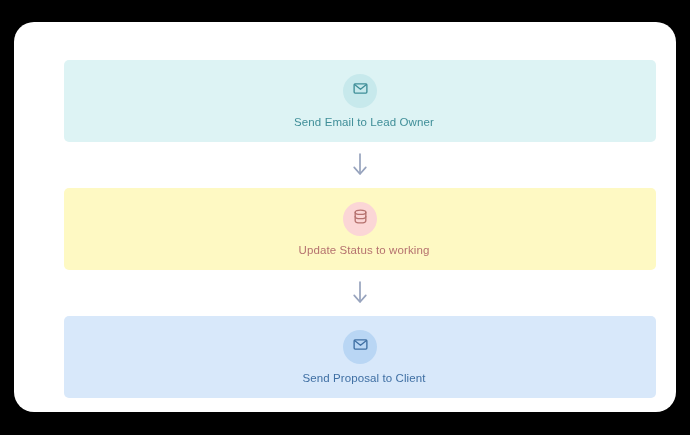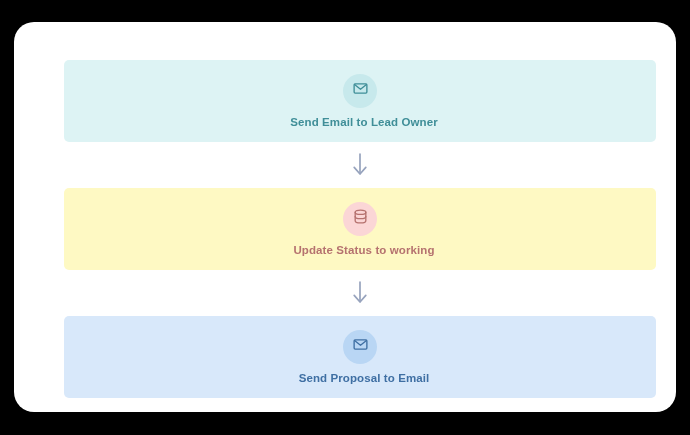--- a/index.html
+++ b/index.html
@@ -65,21 +65,21 @@
     justify-content: center;
     margin-bottom: 7px;
   }
 
   .circ-teal { background: #c7e9ec; }
   .circ-pink { background: #fbd6d6; }
   .circ-blue { background: #b9d6f4; }
 
   .card-label {
     font-size: 11.5px;
-    font-weight: 700;
+    font-weight: 400;
     letter-spacing: 0.1px;
     line-height: 14px;
     margin-left: 8px;
   }
 
   .lbl-teal { color: #3f8e98; }
   .lbl-pink { color: #b5726f; }
   .lbl-blue { color: #3f6fa3; }
 
   .connector {
@@ -146,18 +146,18 @@
 
       <div class="card card-blue">
         <div class="icon-circle circ-blue">
           <span>
             <svg width="17" height="17" viewBox="0 0 24 24" fill="none" stroke="#3f6fa3" stroke-width="1.9" stroke-linecap="round" stroke-linejoin="round">
               <rect x="3" y="5.5" width="18" height="13" rx="1.5"></rect>
               <path d="M3.6 6.4 L12 13 L20.4 6.4"></path>
             </svg>
           </span>
         </div>
-        <div class="card-label lbl-blue">Send Proposal to Email</div>
+        <div class="card-label lbl-blue">Send Proposal to Client</div>
       </div>
 
     </div>
   </div>
 </div>
 
 </body></html>

